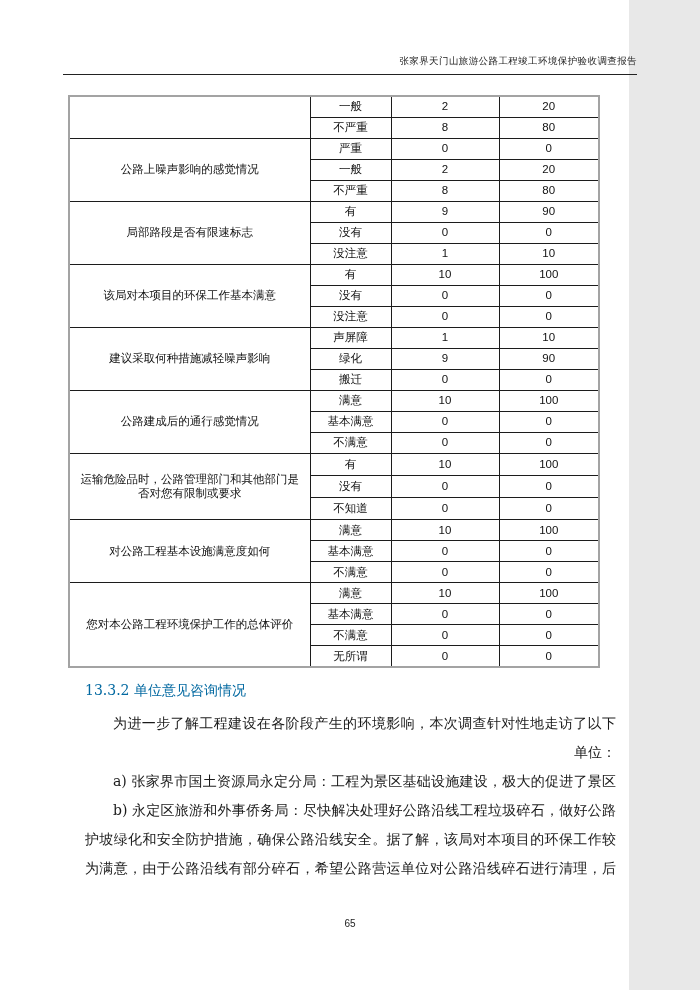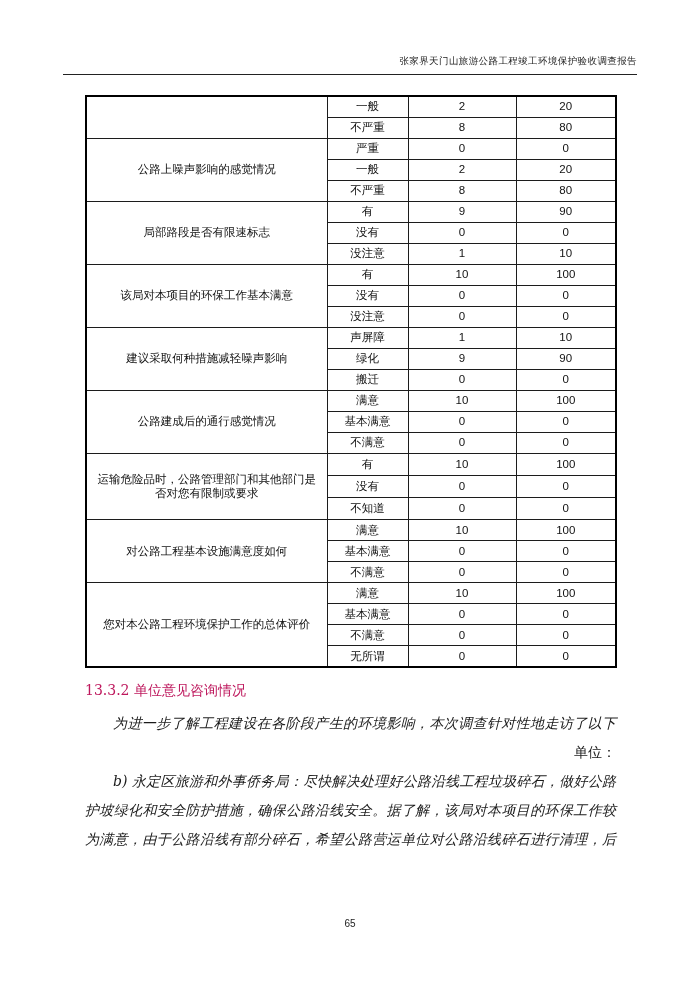--- a/index.html
+++ b/index.html
@@ -5,70 +5,69 @@
   * { margin: 0; padding: 0; box-sizing: border-box; }
   html, body { background: #e8e8e8; }
   body {
     width: 700px; height: 990px;
     font-family: "DejaVu Serif", serif;
     color: #1a1a1a;
     position: relative;
   }
   .page {
     position: absolute; left: 0; top: 0;
-    width: 700px; height: 990px;
+    width: 629px; height: 990px;
     background: #ffffff;
   }
   
   .header-text {
     position: absolute; top: 55px; left: 63px; width: 574px;
     text-align: right; font-size: 9.5px; color: #222;
     letter-spacing: 0.4px;
   }
   .header-rule {
     position: absolute; top: 74px; left: 63px; width: 574px;
     border-top: 1.5px solid #222;
   }
   
   .survey-table {
-    position: absolute; top: 95px; left: 85px; width: 530px;
+    position: absolute; top: 95px; left: 68px; width: 530px;
     border-collapse: collapse; table-layout: fixed;
     font-size: 11.5px; color: #111;
-    border: 2px solid #000000;
+    border: 2px solid #a3a3a3;
   }
   .survey-table td {
     border: 1px solid #1c1c1c;
     text-align: center; vertical-align: middle;
     height: 21px; padding: 0 3px; line-height: 1.3;
   }
   .survey-table td.label-cell { padding: 18px 8px; }
   .survey-table td.num-cell {
     font-family: "Liberation Sans", sans-serif;
     font-size: 11.5px;
   }
   
   .body-text {
     position: absolute; top: 680px; left: 85px; width: 531px;
     font-size: 14px;
   }
   .section-heading {
     font-size: 14px; line-height: 20px; margin-bottom: 9px;
-    color: #be185d;
+    color: #0369a1;
   }
   .paragraph .line {
     line-height: 29px; height: 29px;
     text-align: right; white-space: nowrap;
   }
   .paragraph .line.fill {
     white-space: normal;
     text-align: justify;
     text-align-last: justify;
     -moz-text-align-last: justify;
     text-justify: inter-ideograph;
-    font-style: italic;
   }
   .paragraph .line.indent { text-indent: 2em; }
   
   .page-number {
     position: absolute; top: 918px; left: 0; width: 700px;
     text-align: center; font-size: 10px; color: #222;
     font-family: "Liberation Sans", sans-serif;
   }
 </style>
 </head>
@@ -235,20 +234,21 @@
   </table>
 
   <div class="body-text">
     <div class="section-heading">13.3.2 单位意见咨询情况</div>
     <div id="paragraphs">
         <div class="paragraph">
           <div class="line indent fill">为进一步了解工程建设在各阶段产生的环境影响，本次调查针对性地走访了以下</div>
           <div class="line">单位：</div>
         </div>
         <div class="paragraph">
+          <div class="line indent fill">a) 张家界市国土资源局永定分局：工程为景区基础设施建设，极大的促进了景区</div>
         </div>
         <div class="paragraph">
           <div class="line indent fill">b) 永定区旅游和外事侨务局：尽快解决处理好公路沿线工程垃圾碎石，做好公路</div>
           <div class="line fill">护坡绿化和安全防护措施，确保公路沿线安全。据了解，该局对本项目的环保工作较</div>
           <div class="line fill">为满意，由于公路沿线有部分碎石，希望公路营运单位对公路沿线碎石进行清理，后</div>
         </div>
       </div>
   </div>
 
   <div class="page-number">65</div>

